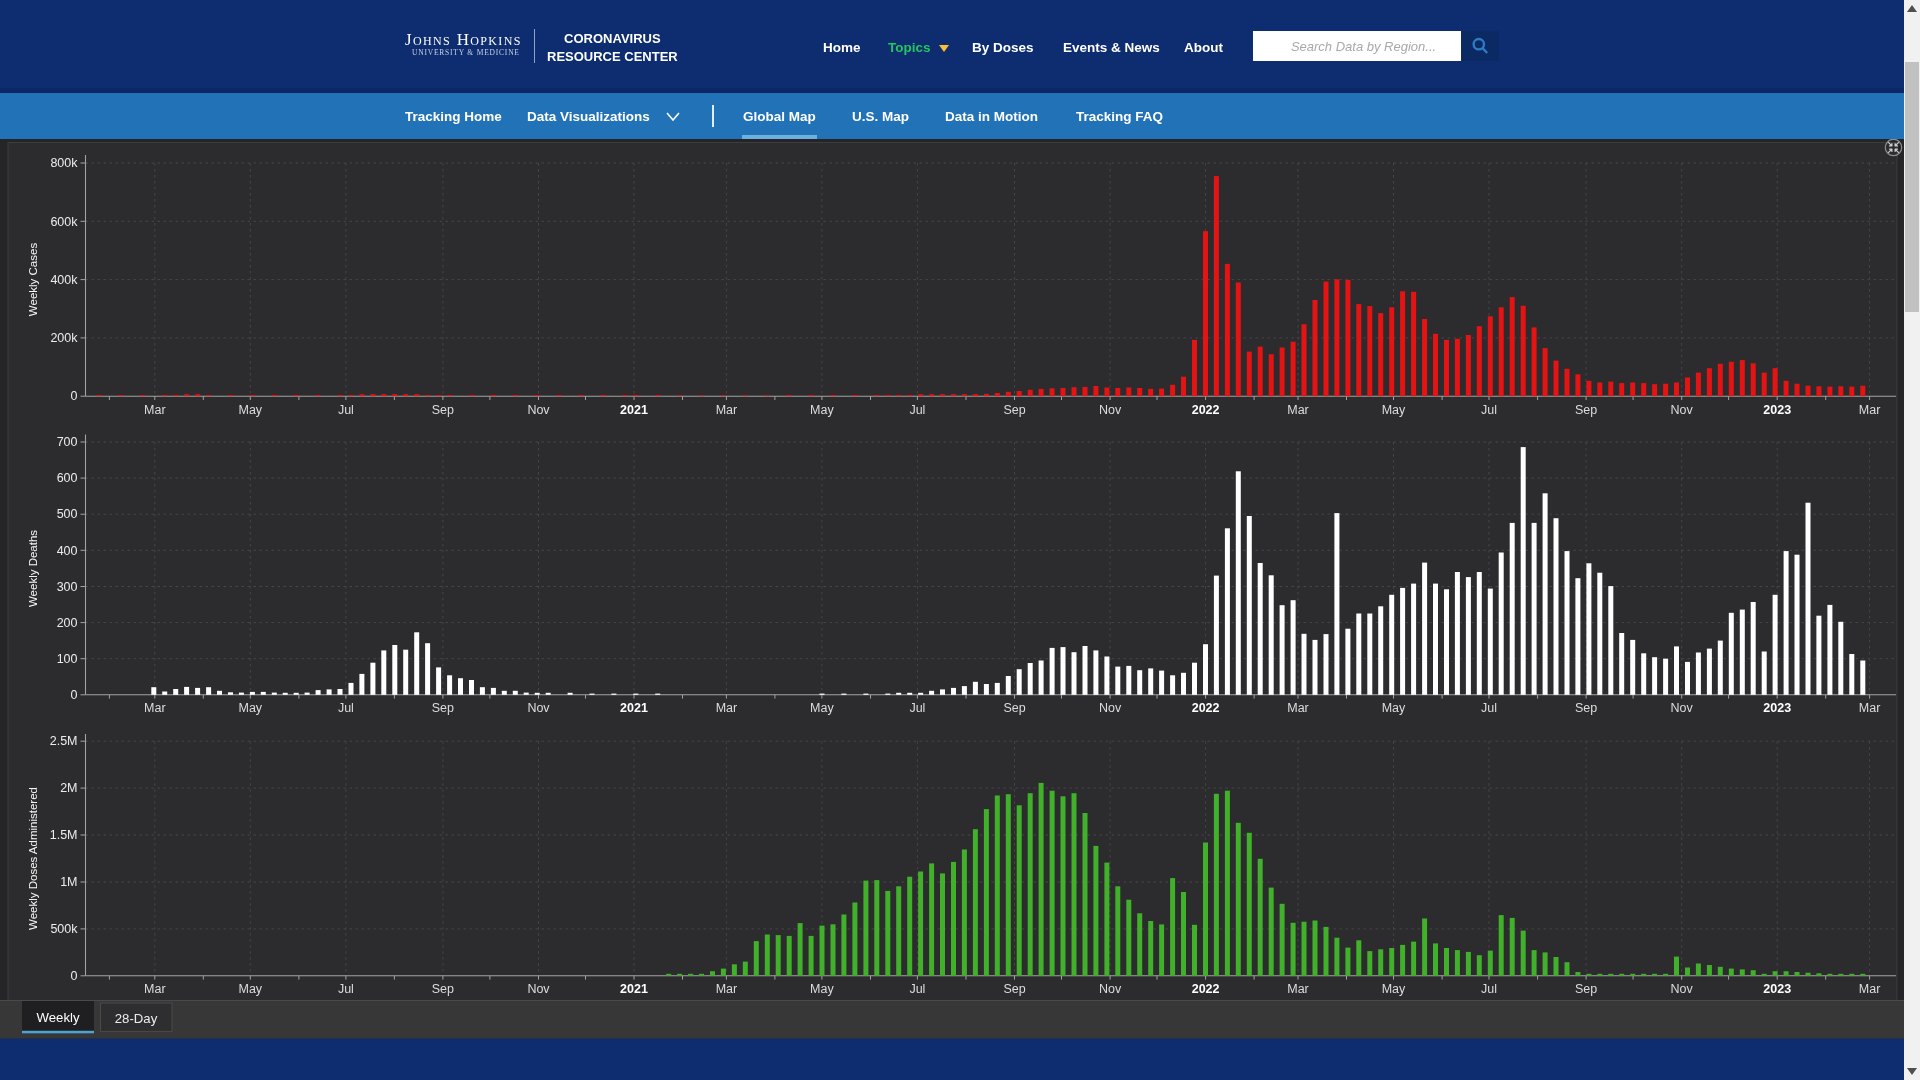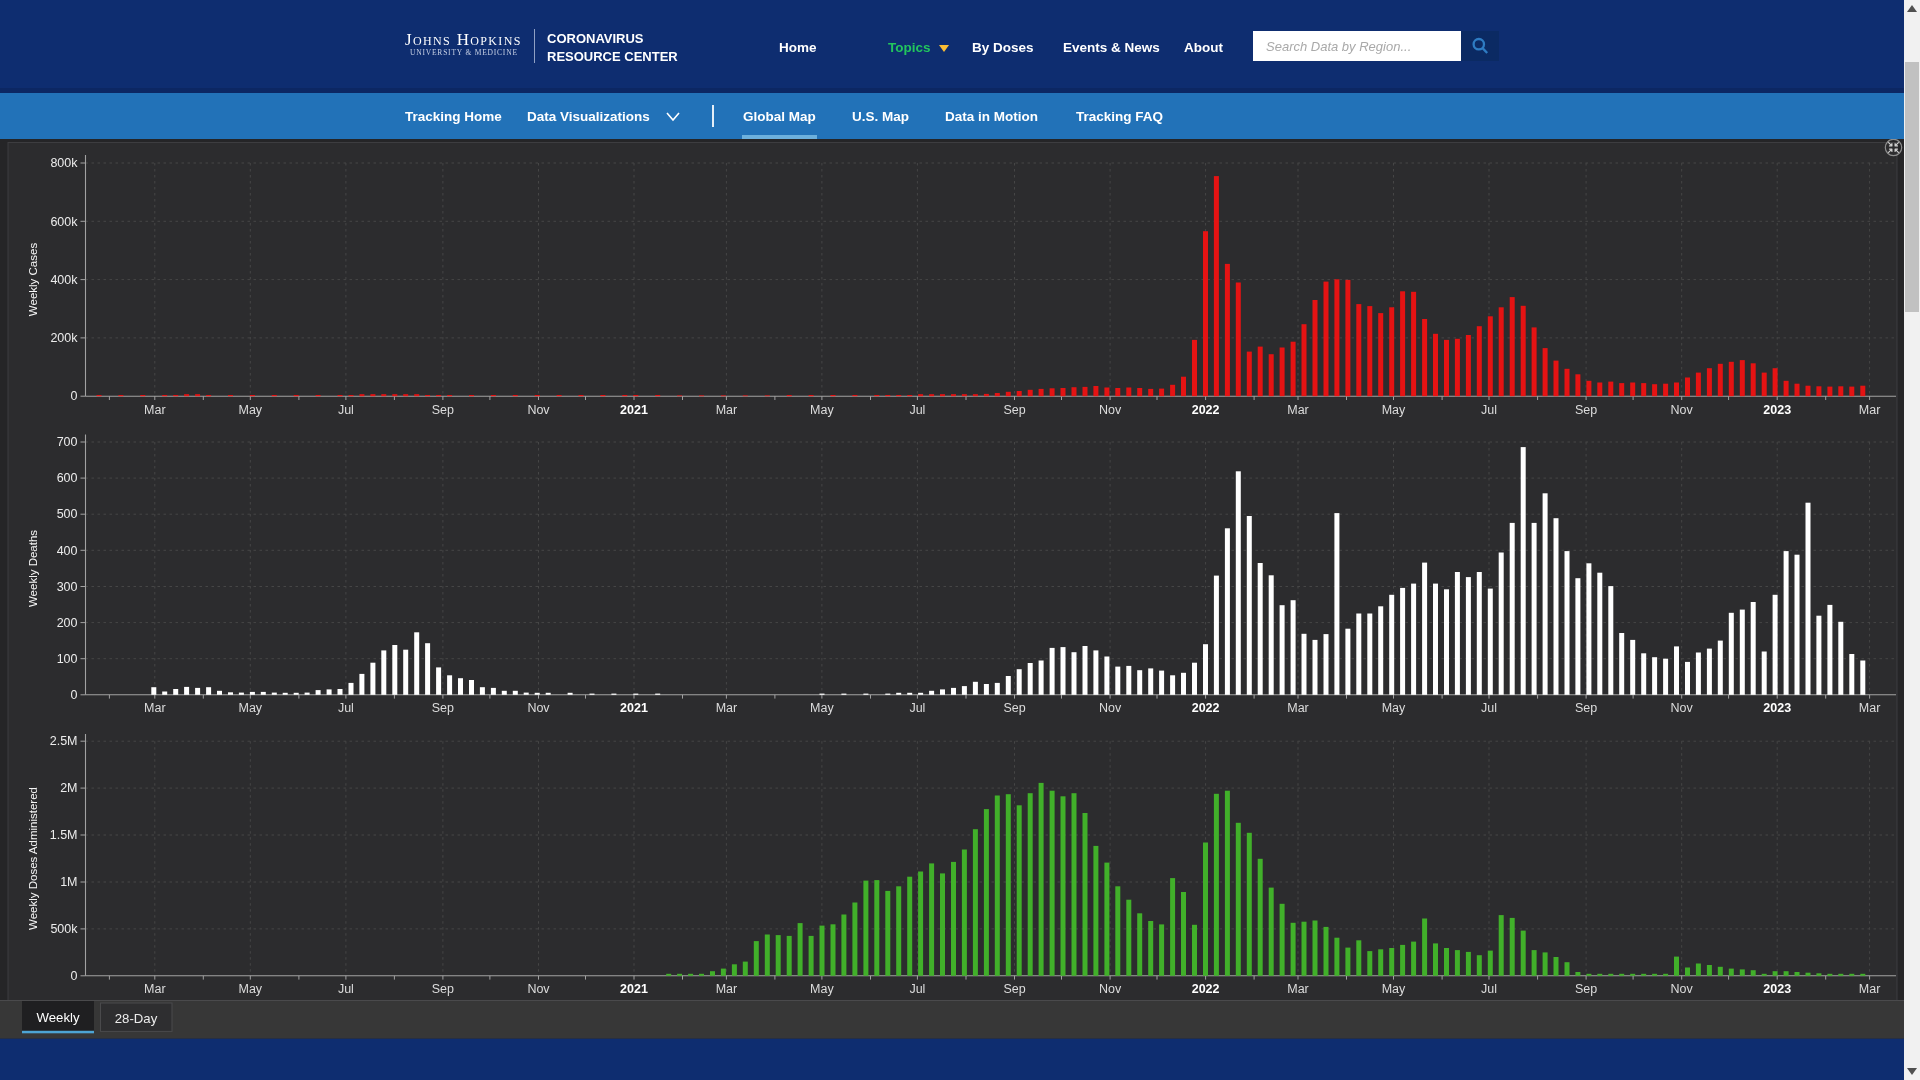--- a/index.html
+++ b/index.html
@@ -1,17 +1,17 @@
 <!DOCTYPE html>
 <html><head><meta charset="utf-8"><title>COVID-19 Map - Johns Hopkins Coronavirus Resource Center</title>
 <style>
 * { margin:0; padding:0; box-sizing:border-box; }
 html,body { width:1920px; height:1080px; overflow:hidden; background:#252527;
   font-family:"Liberation Sans", sans-serif; }
-#page { position:relative; width:1920px; height:1046px; }
+#page { position:relative; width:1920px; height:1046px;text-align:center; }
 #hdr { position:absolute; left:0; top:0; width:1920px; height:93px; background:#0e2d70; }
 #hdr .shade { position:absolute; left:0; bottom:0; width:100%; height:5px; background:#0c2763; }
 .jh { position:absolute; left:405px; top:31px; color:#fff; }
 .jh .l1 { font-family:"Liberation Serif", serif; font-variant:small-caps; font-size:17px; letter-spacing:1.35px; line-height:17px; }
 .jh .l2 { font-family:"Liberation Serif", serif; font-size:7.5px; letter-spacing:0.8px; color:#c9d2e6; margin-left:5px; }
 .div1 { position:absolute; left:534px; top:29px; width:1px; height:34px; background:#8fa0c4; }
 .crc { position:absolute; left:547px; top:30px; color:#fff; font-weight:bold; font-size:13px; letter-spacing:0px; line-height:17.5px; }
 .nav1 a { position:absolute; top:40px; color:#fff; font-weight:bold; font-size:13.5px; text-decoration:none; white-space:nowrap; }
 #n-topics { color:#22c55e; }
 #n-topics .tri { display:inline-block; margin-left:5px; width:0; height:0; border-left:5.5px solid transparent; border-right:5.5px solid transparent; border-top:7.5px solid #fcbe34; }
@@ -33,21 +33,21 @@
 <div id="page">
   <div id="hdr">
     <div class="shade"></div>
     <div class="jh">
         <div class="l1">Johns Hopkins</div>
         <div class="l2">UNIVERSITY &amp; MEDICINE</div>
       </div>
     <div class="div1"></div>
     <div class="crc">CORONAVIRUS<br>RESOURCE CENTER</div>
     <div class="nav1">
-      <a style="left:779px">Home</a>
+      <a style="left:823px">Home</a>
       <a style="left:888px" id="n-topics">Topics <span class="tri"></span></a>
       <a style="left:972px">By Doses</a>
       <a style="left:1063px">Events &amp; News</a>
       <a style="left:1184px">About</a>
     </div>
     <div id="search">
         <span>Search Data by Region...</span>
       </div>
     <div id="sbtn"><svg width="38" height="30" viewBox="0 0 38 30">
           <g fill="none" stroke="#2e7cc3" stroke-width="2.3">

